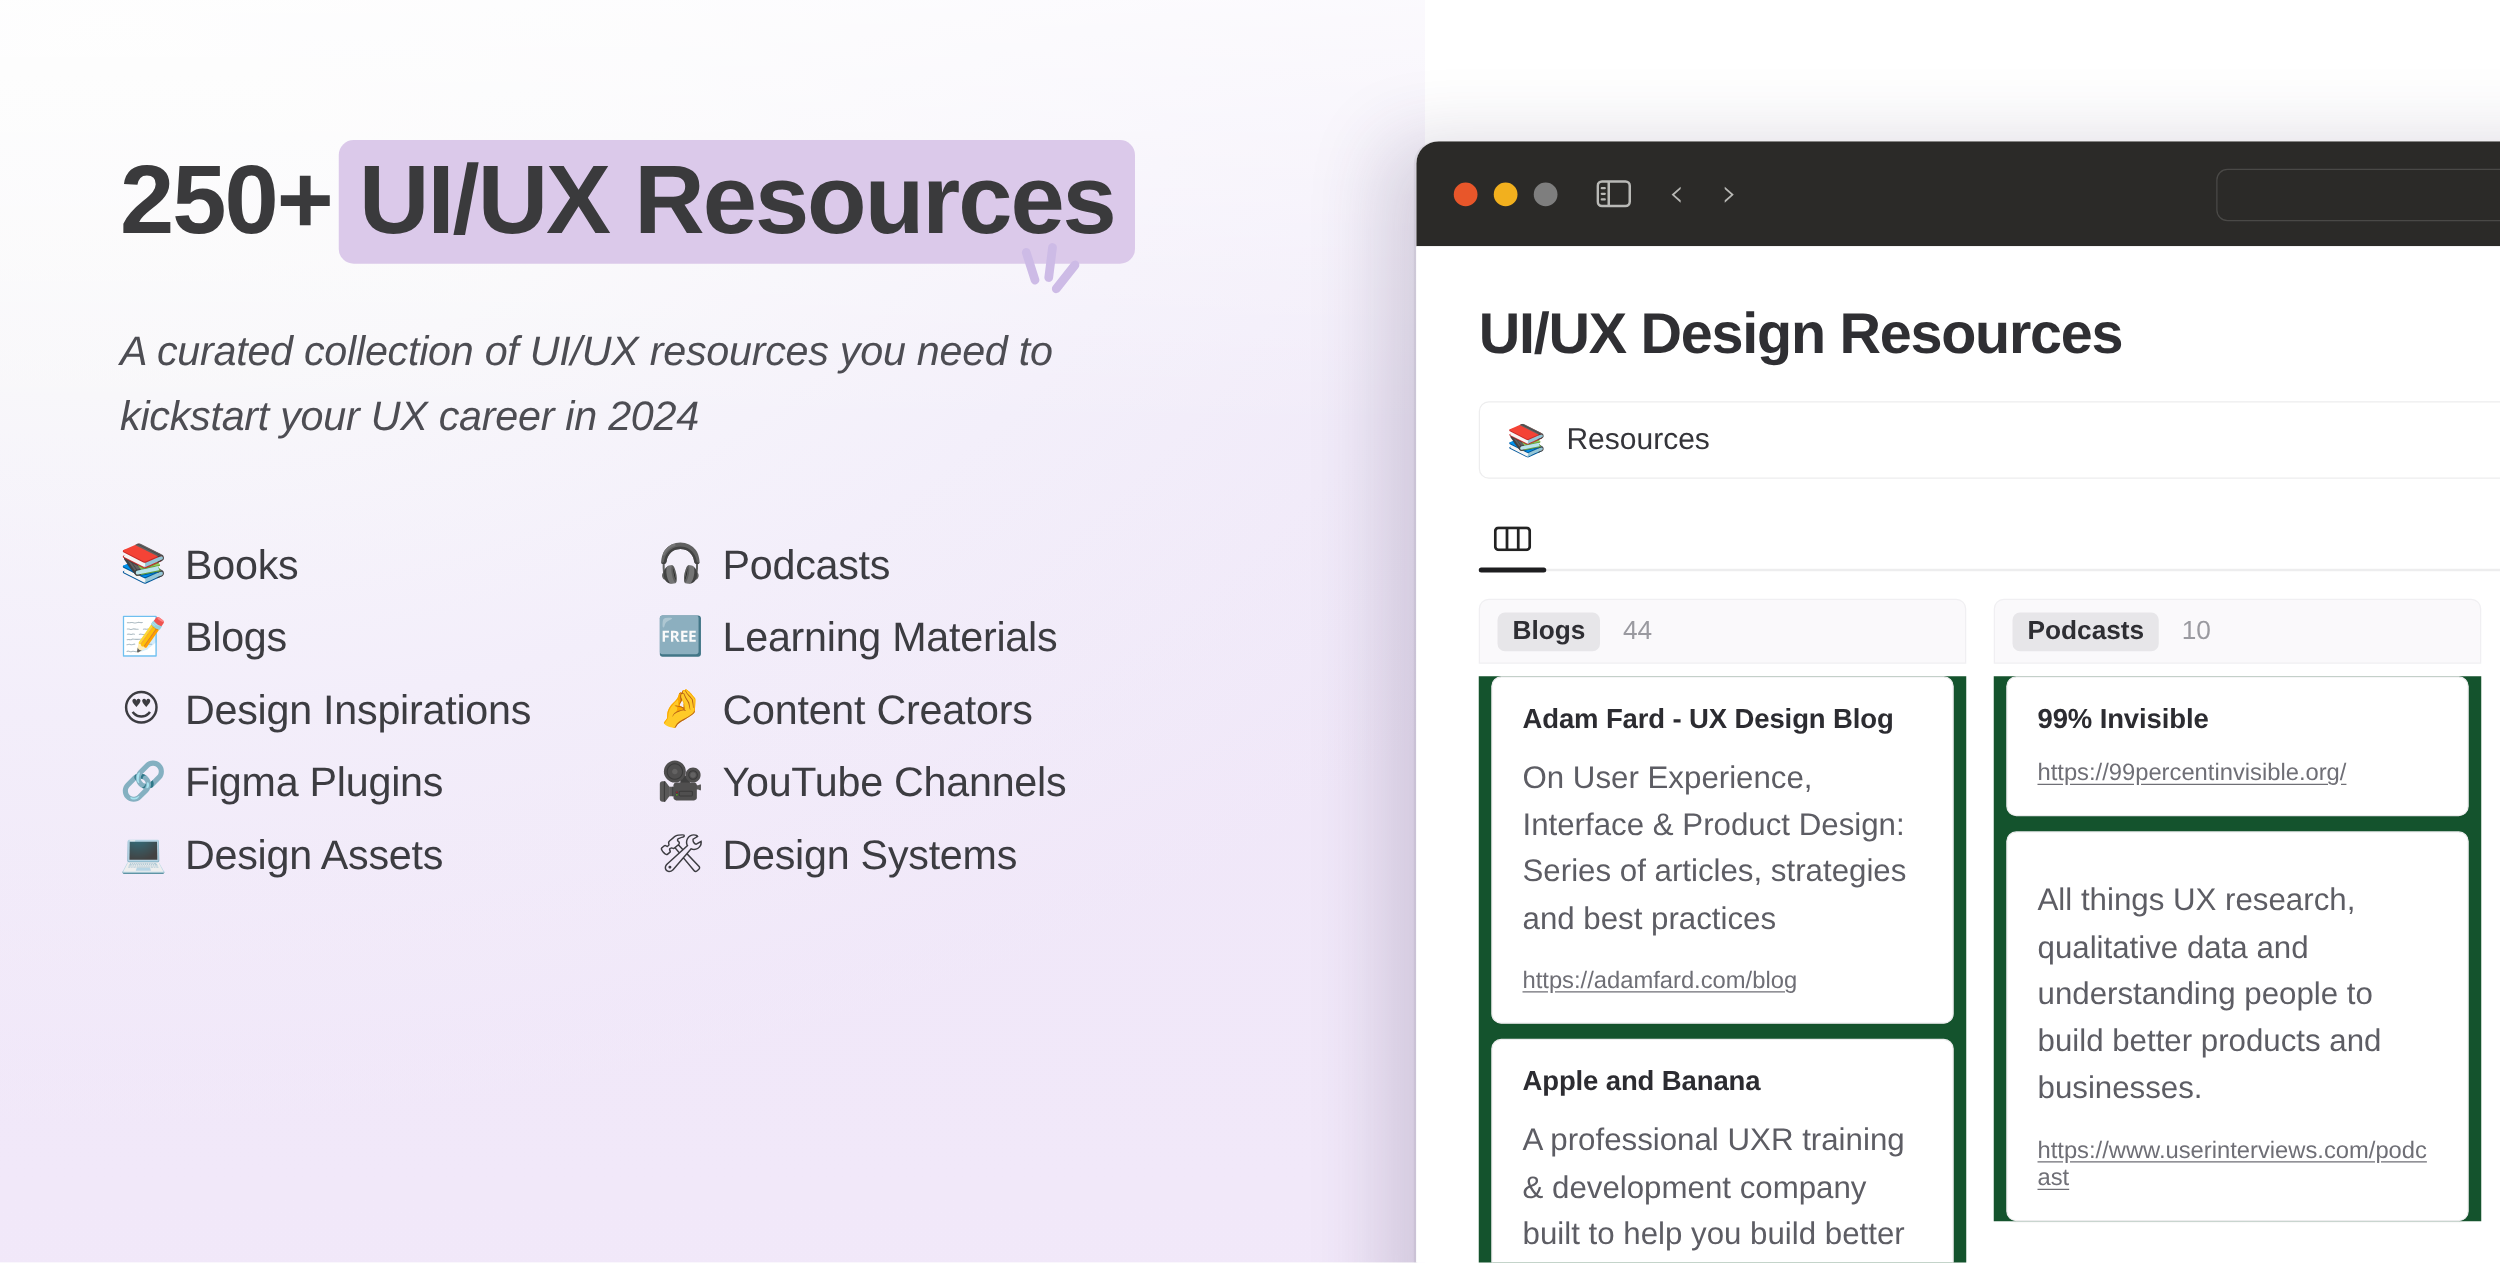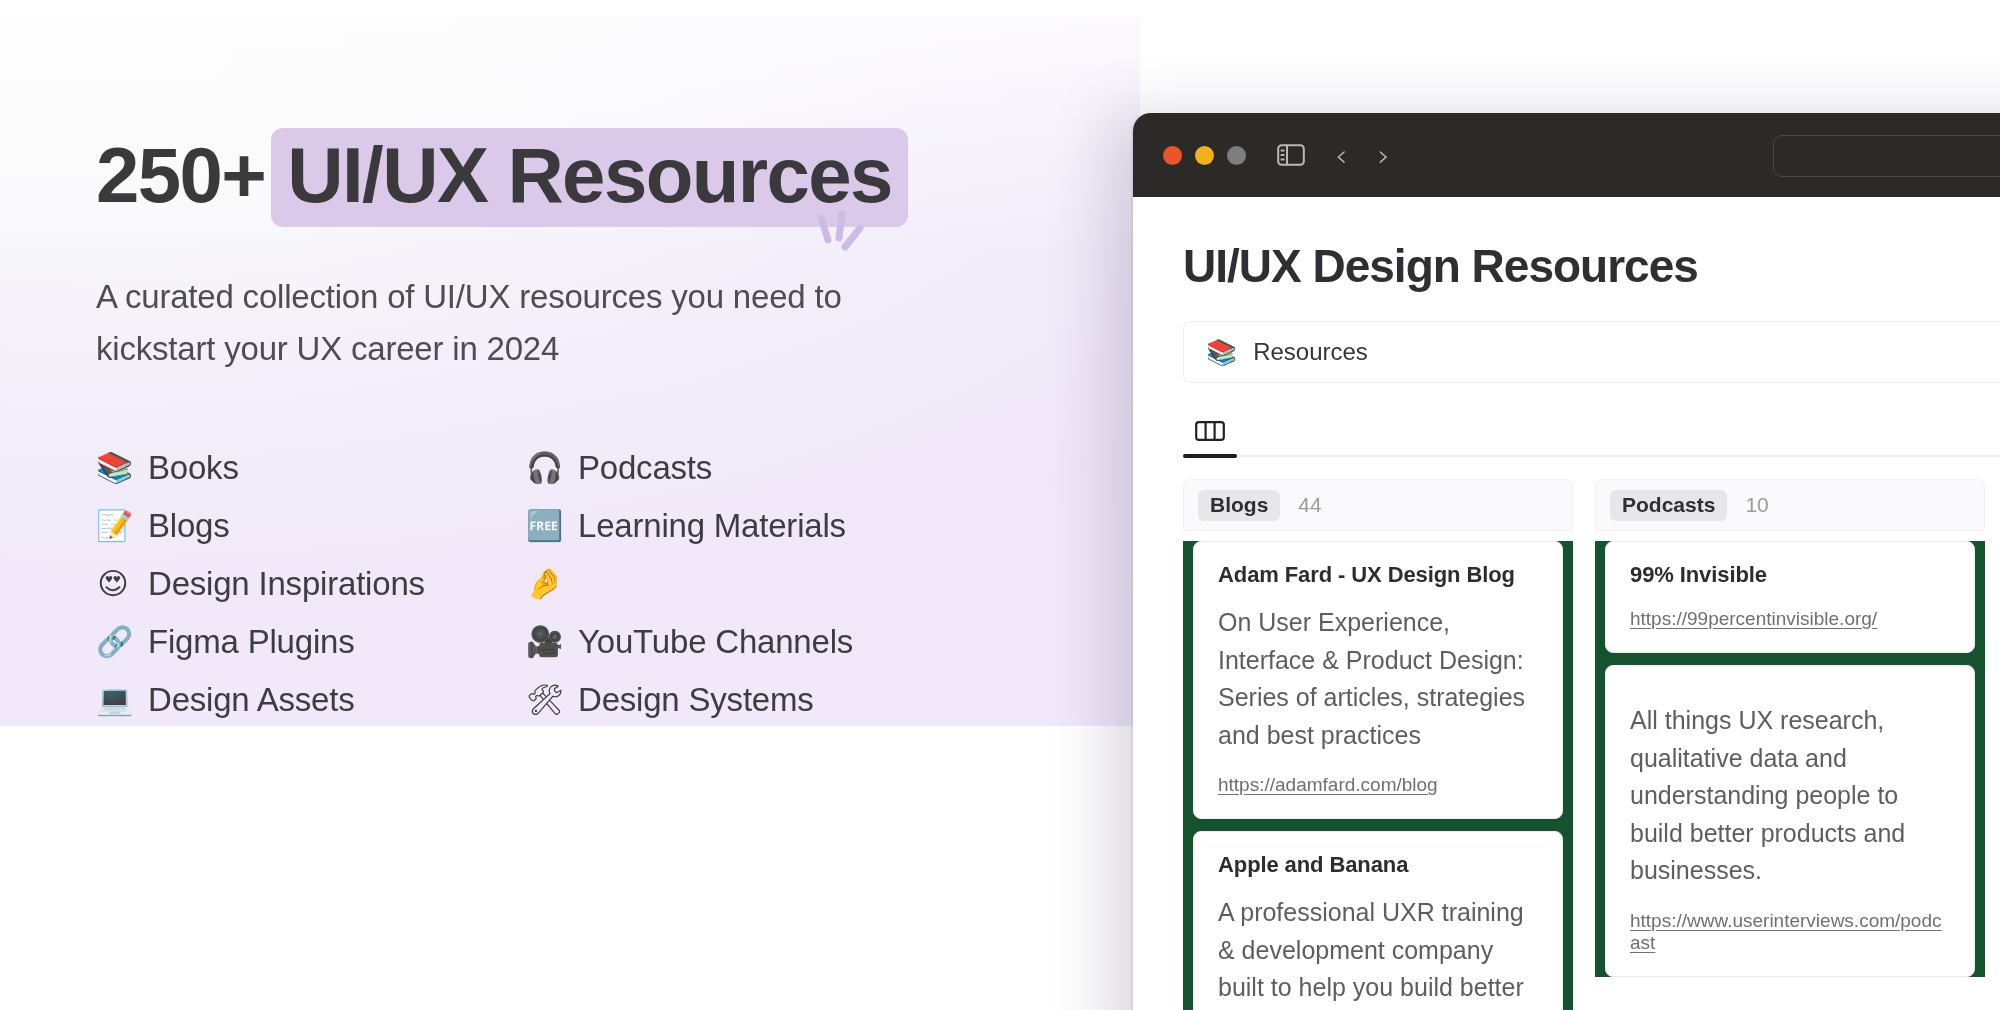--- a/index.html
+++ b/index.html
@@ -12,23 +12,23 @@
 
   body {
     font-family: "Liberation Sans", sans-serif;
     background: #ffffff;
     position: relative;
   }
 
   
   #promo-panel {
     position: absolute;
-    left: 0; top: 16px;
+    left: 0; top: 0;
     width: 1140px;
-    height: 710px;
+    height: 1010px;
     background:
       radial-gradient(120% 85% at 8% 4%, #fbfbfb 0%, #f8f7fa 32%, #f3effa 62%, #efe7f8 100%);
   }
   #promo-panel::after {
     
     content: "";
     position: absolute;
     inset: 0;
     background: linear-gradient(180deg, rgba(255,255,255,.72) 0%, rgba(255,255,255,0) 34%, rgba(243,233,250,.55) 100%);
     pointer-events: none;
@@ -65,20 +65,21 @@
   }
 
   #subhead {
     margin-top: 44px;
     font-size: 33px;
     line-height: 1.58;
     color: #4d4d53;
     font-weight: 400;
     letter-spacing: -0.2px;
     max-width: 760px;
+    font-style: italic;
   }
 
   
   #categories {
     margin-top: 64px;
     display: flex;
     gap: 0;
   }
   .cat-col { width: 430px; }
   .cat-item {
@@ -295,20 +296,21 @@
         <div class="cat-item">
           <span class="cat-emoji">🎧</span>
           <span>Podcasts</span>
         </div>
         <div class="cat-item">
           <span class="cat-emoji">🆓</span>
           <span>Learning Materials</span>
         </div>
         <div class="cat-item">
           <span class="cat-emoji">🤌</span>
+          <span>Content Creators</span>
         </div>
         <div class="cat-item">
           <span class="cat-emoji">🎥</span>
           <span>YouTube Channels</span>
         </div>
         <div class="cat-item">
           <span class="cat-emoji">🛠</span>
           <span>Design Systems</span>
         </div>
       </div>

